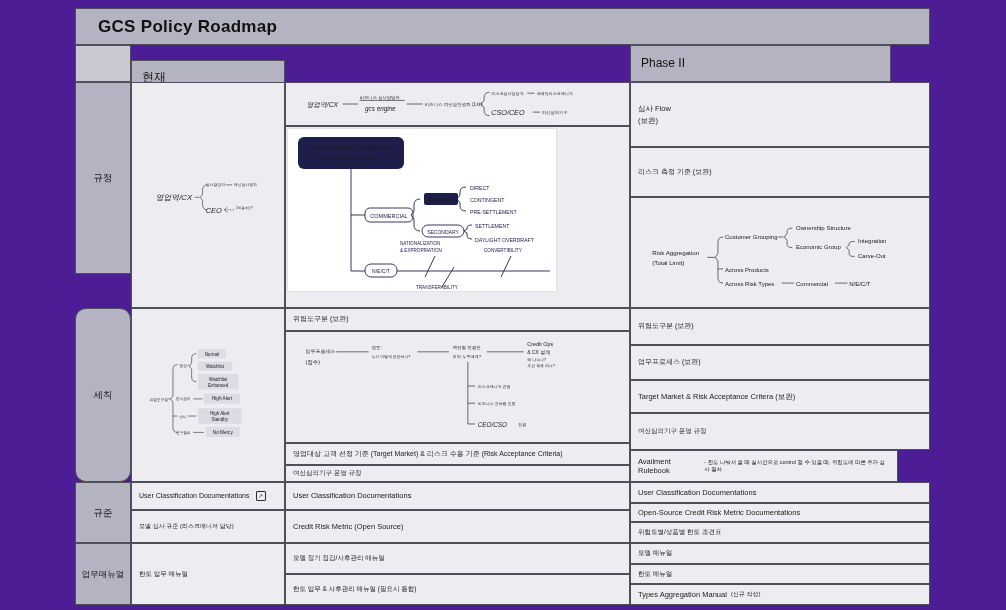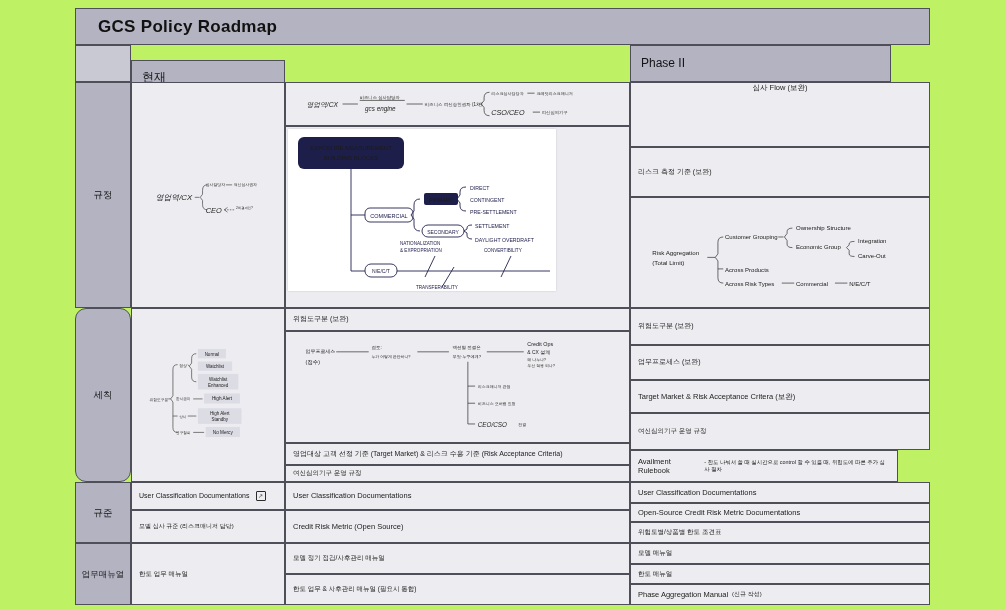--- a/index.html
+++ b/index.html
@@ -1,25 +1,25 @@
 <!DOCTYPE html>
 <html><head>
 <meta charset="utf-8">
 <style>
   html,body{margin:0;padding:0;}
   body{background:#d9d9e1;font-family:"Liberation Sans","DejaVu Sans",sans-serif;}
-  #canvas{position:relative;width:1006px;height:610px;background:#bef264;overflow:hidden;}
+  #canvas{position:relative;width:1006px;height:610px;background:#4c1d95;overflow:hidden;}
   .cell{position:absolute;box-sizing:border-box;border:1px solid #4f4f59;background:#ededf1;
         color:#1b1b1b;display:flex;align-items:center;padding:0 7px;line-height:1.25;}
   .hdr{background:#b3b3c2;font-size:12px;color:#141414;}
   .corner{background:#c9c9d4;}
   .lbl{background:#b3b3c2;justify-content:center;font-size:9.5px;color:#141414;padding:0 2px;text-align:center;}
   .titlebar{background:#b3b3c2;font-size:17px;font-weight:700;letter-spacing:.3px;color:#111;padding-left:22px;}
   .nopad{padding:16px;}
-  .col2{flex-direction:row;align-items:flex-start;justify-content:center;gap:2px;}
+  .col2{flex-direction:column;align-items:flex-start;justify-content:center;gap:2px;}
   .fs6{font-size:6px;} .fs65{font-size:6.5px;} .fs7{font-size:7px;} .fs75{font-size:7.5px;}
   .note{font-size:5.4px;margin-left:4px;color:#222;}
   .linkicon{display:inline-flex;align-items:center;justify-content:center;width:8px;height:8px;
             border:1px solid #2c2c2c;border-radius:1px;font-size:6px;line-height:1;margin-left:6px;color:#2c2c2c;}
   .whitebox{position:absolute;left:2px;top:2px;width:268px;height:162px;background:#ffffff;box-shadow:0 0 2px rgba(0,0,0,.15);}
   svg{display:block;}
   svg text{fill:#1b1b1b;}
   .ln{stroke:#333;stroke-width:.8;fill:none;}
   .nv{stroke:#22224f;stroke-width:.9;fill:none;}
   .nvt{fill:#22224f;}
@@ -29,21 +29,21 @@
 <body>
 
 <div id="canvas">
 
   <div class="cell titlebar" style="left:75px;top:8px;width:855px;height:37px;">GCS Policy Roadmap</div>
 
   <div class="cell hdr corner" style="left:75px;top:45px;width:56px;height:37px;"></div>
   <div class="cell hdr" style="left:131px;top:60px;width:154px;height:37px;padding-left:10px;font-family:Liberation Mono, monospace;">현재</div>
   <div class="cell hdr" style="left:630px;top:45px;width:261px;height:37px;padding-left:10px;">Phase II</div>
 
-  <div class="cell lbl" style="left:75px;top:82px;width:56px;height:226px;">규정</div>
+  <div class="cell lbl" style="left:75px;top:82px;width:56px;height:192px;">규정</div>
   <div class="cell lbl" style="left:75px;top:308px;width:56px;height:174px;border-radius:11px;">세칙</div>
   <div class="cell lbl" style="left:75px;top:482px;width:56px;height:61px;">규준</div>
   <div class="cell lbl" style="left:75px;top:543px;width:56px;height:62px;font-size:8.5px;">업무매뉴얼</div>
 
   <div class="cell nopad" style="left:131px;top:82px;width:154px;height:226px;">
     <svg width="154" height="226" viewBox="0 0 154 226">
       <text x="10" y="120" font-size="10" font-style="italic">영업역/CX</text>
       <path class="ln" d="M60,116 L66,116"></path>
       <path class="ln" d="M76,100 Q70,100 70,107 L70,112 L67,116 L70,120 L70,125 Q70,132 76,132"></path>
       <text x="74" y="102" font-size="5">심사담당자</text>
@@ -263,17 +263,17 @@
     <span>한도 업무 &amp; 사후관리 매뉴얼 (필요시 통합)</span>
   </div>
 
   <div class="cell fs65" style="left:630px;top:543px;width:300px;height:21px;">
     <span>모델 매뉴얼</span>
   </div>
   <div class="cell fs65" style="left:630px;top:564px;width:300px;height:20px;">
     <span>한도 매뉴얼</span>
   </div>
   <div class="cell" style="left:630px;top:584px;width:300px;height:21px;">
-    <span class="fs75">Phase Aggregation Manual</span>
+    <span class="fs75">Types Aggregation Manual</span>
     <span class="note" style="font-size:6px">(신규 작성)</span>
   </div>
 
 </div>
 
 </body></html>

